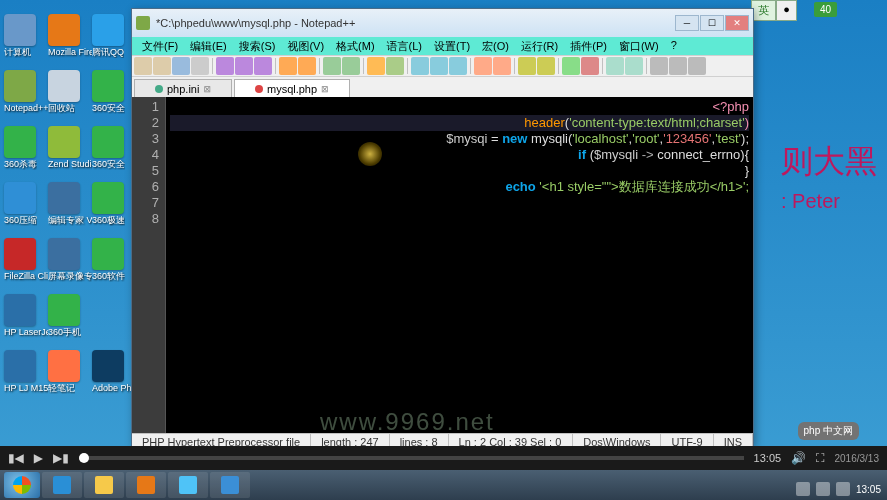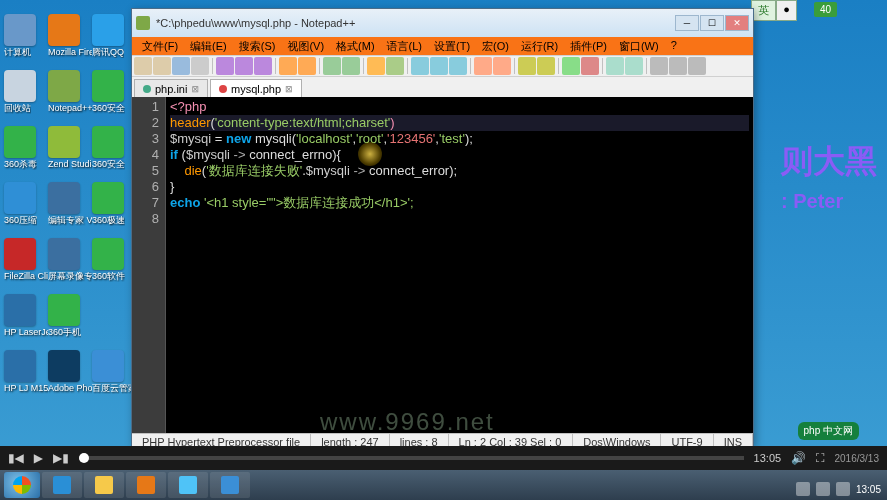--- a/index.html
+++ b/index.html
@@ -14,38 +14,38 @@
 
 
 .npp { position: absolute; left: 131px; top: 8px; width: 623px; height: 438px; background: #f0f0f0; border: 1px solid #4b6c88; box-shadow: 2px 2px 8px rgba(0,0,0,0.3); }
 .titlebar { height: 22px; background: linear-gradient(180deg, #e8f0f8 0%, #cde2f4 100%); display: flex; align-items: center; padding: 14px 4px; font-size: 11px; }
 .titlebar .ti { margin-right: 6px; width: 14px; height: 14px; background: #7ea847; border-radius: 2px; }
 .titlebar .tt { flex: 1; color: #333; }
 .winbtns { display: flex; gap: 1px; }
 .winbtn { width: 24px; height: 16px; background: #d5e4f1; border: 1px solid #9db7ce; font-size: 9px; display: flex; align-items: center; justify-content: center; cursor: pointer; }
 .winbtn.close { background: #e37f7f; color: #fff; }
 
-.menubar { height: 18px; background: #f97316; display: flex; padding: 0 4px; font-size: 11px; }
+.menubar { height: 18px; background: #5eead4; display: flex; padding: 0 4px; font-size: 11px; }
 .menubar span { padding: 2px 6px; cursor: pointer; }
 
 .toolbar { height: 22px; background: #f0f0f0; border-top: 1px solid #d0d0d0; border-bottom: 1px solid #d0d0d0; display: flex; align-items: center; padding: 0 2px; gap: 1px; }
 .tbtn { width: 18px; height: 18px; border: 1px solid transparent; border-radius: 2px; cursor: pointer; display: flex; align-items: center; justify-content: center; font-size: 10px; }
 .tsep { width: 1px; height: 16px; background: #c0c0c0; margin: 0 2px; }
 
 .tabbar { height: 20px; background: #f0f0f0; display: flex; padding: 2px 2px 0 2px; }
-.tab { padding: 2px 8px; font-size: 11px; background: #e8e8e8; border: 1px solid #b0b0b0; border-bottom: none; margin-right: 2px; display: flex; align-items: center; gap: 4px; cursor: pointer; }
+.tab { padding: 2px 20px; font-size: 11px; background: #e8e8e8; border: 1px solid #b0b0b0; border-bottom: none; margin-right: 2px; display: flex; align-items: center; gap: 4px; cursor: pointer; }
 .tab.active { background: #fff; justify-content: space-between; }
 .tab .dot { width: 8px; height: 8px; border-radius: 50%; background: #d44; }
 .tab .dot.saved { background: #4a8; }
 .tab .x { font-size: 9px; color: #888; }
 
 .editor { display: flex; height: 336px; background: #000; font-family: Consolas, monospace; font-size: 13px; }
 .gutter { width: 34px; background: #3c3c3c; color: #b0b0b0; text-align: right; padding: 2px 6px 2px 2px; line-height: 16px; border-right: 1px solid #555; }
 .gutter div { height: 16px; }
-.code { flex: 1; padding: 2px 4px; color: #ddd; line-height: 16px; position: relative; }
+.code { flex: 1; padding: 2px 4px; color: #ddd; line-height: 16px; position: relative; text-align: right; }
 .code .ln { height: 16px; white-space: pre; }
 .hl-line { background: #1a1a2a; }
 .kw { color: #0ea5e9; font-weight: bold; }
 .fn { color: #ff9800; }
 .var { color: #ccc; }
 .str2 { color: #9c6; }
 .num { color: #e57373; }
 .op { color: #aaa; }
 .tag { color: #f48fb1; }
 .cursor-spot { position: absolute; left: 192px; top: 45px; width: 24px; height: 24px; border-radius: 50%; background: radial-gradient(circle, rgba(255,220,80,0.8) 0%, rgba(255,200,0,0.3) 60%, transparent 100%); pointer-events: none; }
@@ -63,33 +63,33 @@
 
 
 .player { position: absolute; bottom: 30px; left: 0; right: 0; height: 24px; background: #1a1a1a; display: flex; align-items: center; padding: 0 8px; gap: 10px; }
 .pbtn { color: #ccc; font-size: 12px; cursor: pointer; }
 .progress { flex: 1; height: 4px; background: #444; position: relative; }
 .progress::after { content: ""; position: absolute; left: 0; top: -3px; width: 10px; height: 10px; background: #fff; border-radius: 50%; }
 .ptime { color: #ccc; font-size: 11px; }
 .pdate { color: #999; font-size: 10px; }
 
 
-.rt-text { position: absolute; right: 10px; top: 140px; color: #8b5cf6; font-weight: bold; }
+.rt-text { position: absolute; right: 10px; top: 140px; color: #be185d; font-weight: normal; }
 .rt1 { font-size: 32px; }
 .rt2 { font-size: 20px; margin-top: 6px; }
 
 
 .ime { position: absolute; top: 0; right: 90px; display: flex; font-size: 11px; }
 .ime div { padding: 2px 6px; border: 1px solid #8a8; }
 .ime .a { background: #dff2df; color: #2a7a2a; }
 .ime .b { background: #f0f0f0; }
 .badge40 { position: absolute; top: 2px; right: 50px; background: #3a9d3a; color: #fff; font-size: 10px; padding: 2px 6px; border-radius: 2px; }
 
 .watermark { position: absolute; bottom: 64px; left: 320px; color: rgba(180,220,180,0.35); font-size: 24px; letter-spacing: 2px; }
-.phplogo { position: absolute; bottom: 60px; right: 28px; background: #15803d; color: #fff; font-size: 10px; padding: 2px 6px; border-radius: 6px; }
+.phplogo { position: absolute; bottom: 60px; right: 28px; background: #737373; color: #fff; font-size: 10px; padding: 2px 6px; border-radius: 6px; }
 
 .tray { position: absolute; right: 6px; bottom: 4px; display: flex; align-items: center; gap: 6px; color: #fff; font-size: 10px; }
 .tray .ti { width: 14px; height: 14px; background: rgba(255,255,255,0.4); border-radius: 2px; }
 </style>
 </head>
 <body>
 
 <div class="ime">
   <div class="a">英</div>
   <div class="b">●</div>
@@ -106,28 +106,28 @@
         <div class="ic" style="background: rgb(230, 120, 23);"></div>
         <div class="lbl">Mozilla Firefox</div>
       </div>
       <div class="desk-icon">
         <div class="ic" style="background: rgb(42, 160, 232);"></div>
         <div class="lbl">腾讯QQ</div>
       </div>
     </div>
     <div class="icon-col">
       <div class="desk-icon">
+        <div class="ic" style="background: rgb(126, 168, 71);"></div>
+        <div class="lbl">Notepad++</div>
+      </div>
+      <div class="desk-icon">
         <div class="ic" style="background: rgb(200, 212, 224);"></div>
         <div class="lbl">回收站</div>
       </div>
       <div class="desk-icon">
-        <div class="ic" style="background: rgb(126, 168, 71);"></div>
-        <div class="lbl">Notepad++</div>
-      </div>
-      <div class="desk-icon">
         <div class="ic" style="background: rgb(51, 178, 73);"></div>
         <div class="lbl">360安全</div>
       </div>
     </div>
     <div class="icon-col">
       <div class="desk-icon">
         <div class="ic" style="background: rgb(51, 178, 73);"></div>
         <div class="lbl">360杀毒</div>
       </div>
       <div class="desk-icon">
@@ -174,20 +174,24 @@
       </div>
       <div class="desk-icon">
         <div class="ic" style="background: rgb(51, 178, 73);"></div>
         <div class="lbl">360手机</div>
       </div>
     </div>
     <div class="icon-col">
       <div class="desk-icon">
         <div class="ic" style="background: rgb(42, 111, 168);"></div>
         <div class="lbl">HP LJ M1530 Scan</div>
+      </div>
+      <div class="desk-icon">
+        <div class="ic" style="background: rgb(255, 112, 67);"></div>
+        <div class="lbl">轻笔记</div>
       </div>
       <div class="desk-icon">
         <div class="ic" style="background: rgb(13, 60, 97);"></div>
         <div class="lbl">Adobe Photosh...</div>
       </div>
       <div class="desk-icon">
         <div class="ic" style="background: rgb(59, 143, 214);"></div>
         <div class="lbl">百度云管家</div>
       </div>
     </div>
@@ -282,21 +286,20 @@
         <div>5</div>
         <div>6</div>
         <div>7</div>
         <div>8</div>
       </div>
     <div class="code">
       <div class="ln"><span class="tag">&lt;?php</span></div>
       <div class="ln hl-line"><span class="fn">header</span>(<span class="str2">'content-type:text/html;charset'</span><span class="tag">)</span></div>
       <div class="ln"><span class="var">$mysqi</span><span> = </span><span class="kw">new</span><span> mysqli(</span><span class="str2">'localhost'</span>,<span class="str2">'root'</span>,<span class="num">'123456'</span>,<span class="str2">'test'</span><span>);</span></div>
       <div class="ln"><span class="kw">if</span><span> (</span><span class="var">$mysqli</span><span class="op"> -&gt; </span><span>connect_errno</span><span>){</span></div>
-      <div class="ln">    <span class="fn">die</span>(<span class="str2">'数据库连接失败'</span><span>.</span><span class="var">$mysqli</span><span class="op"> -&gt; </span><span>connect_error</span><span>);</span></div>
       <div class="ln"><span>}</span></div>
       <div class="ln"><span class="kw">echo</span><span class="str2"> '&lt;h1 style=""&gt;数据库连接成功&lt;/h1&gt;';</span></div>
       <div class="ln"></div>
       <div class="cursor-spot"></div>
     </div>
   </div>
   <div class="statusbar">
     <span>PHP Hypertext Preprocessor file</span>
     <span>length : 247</span>
     <span>lines : 8</span>

